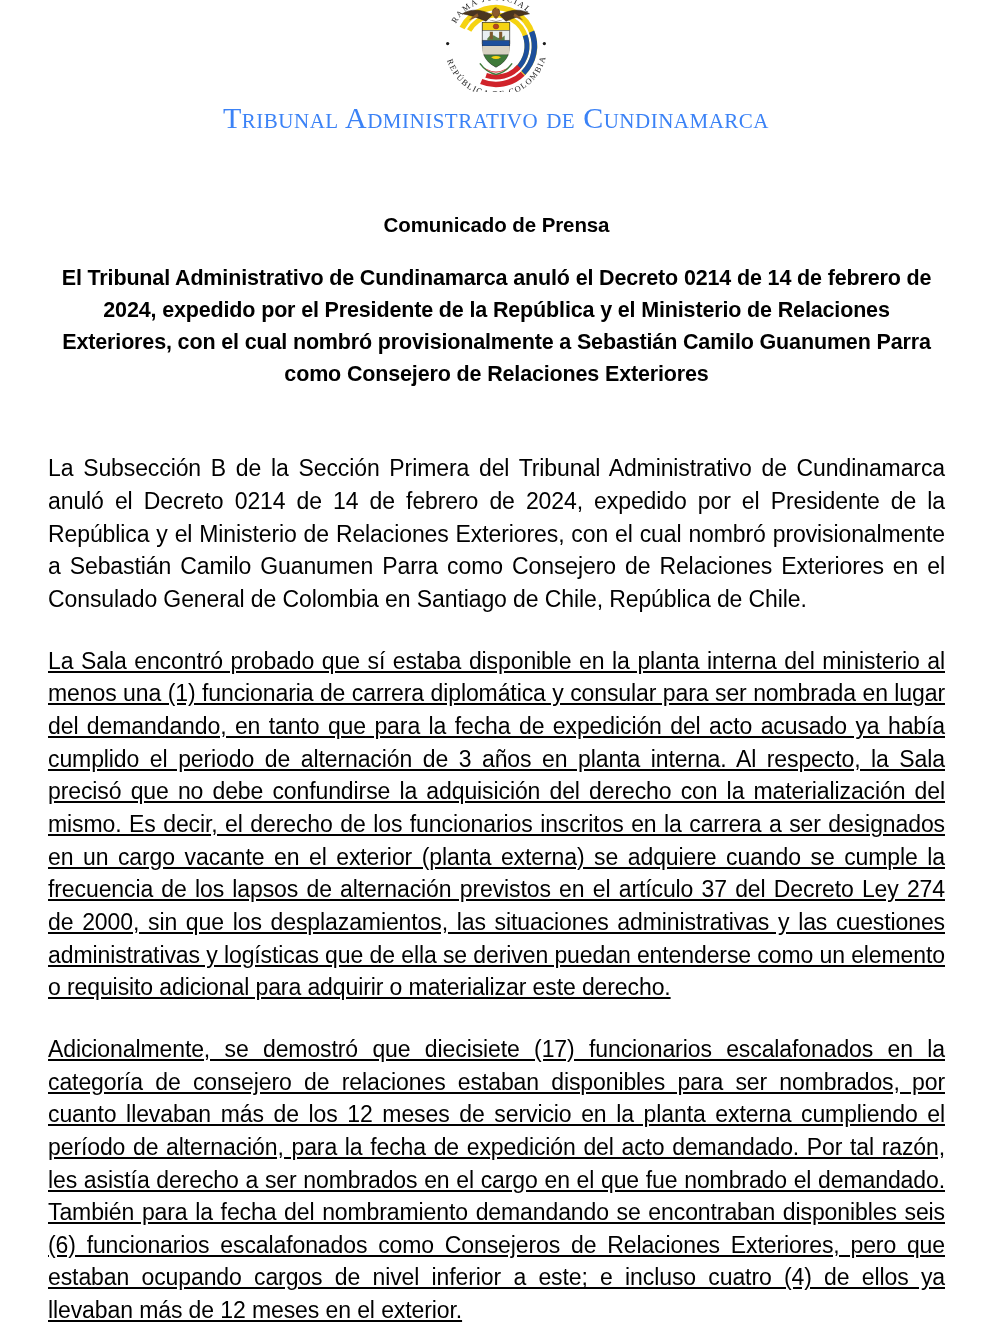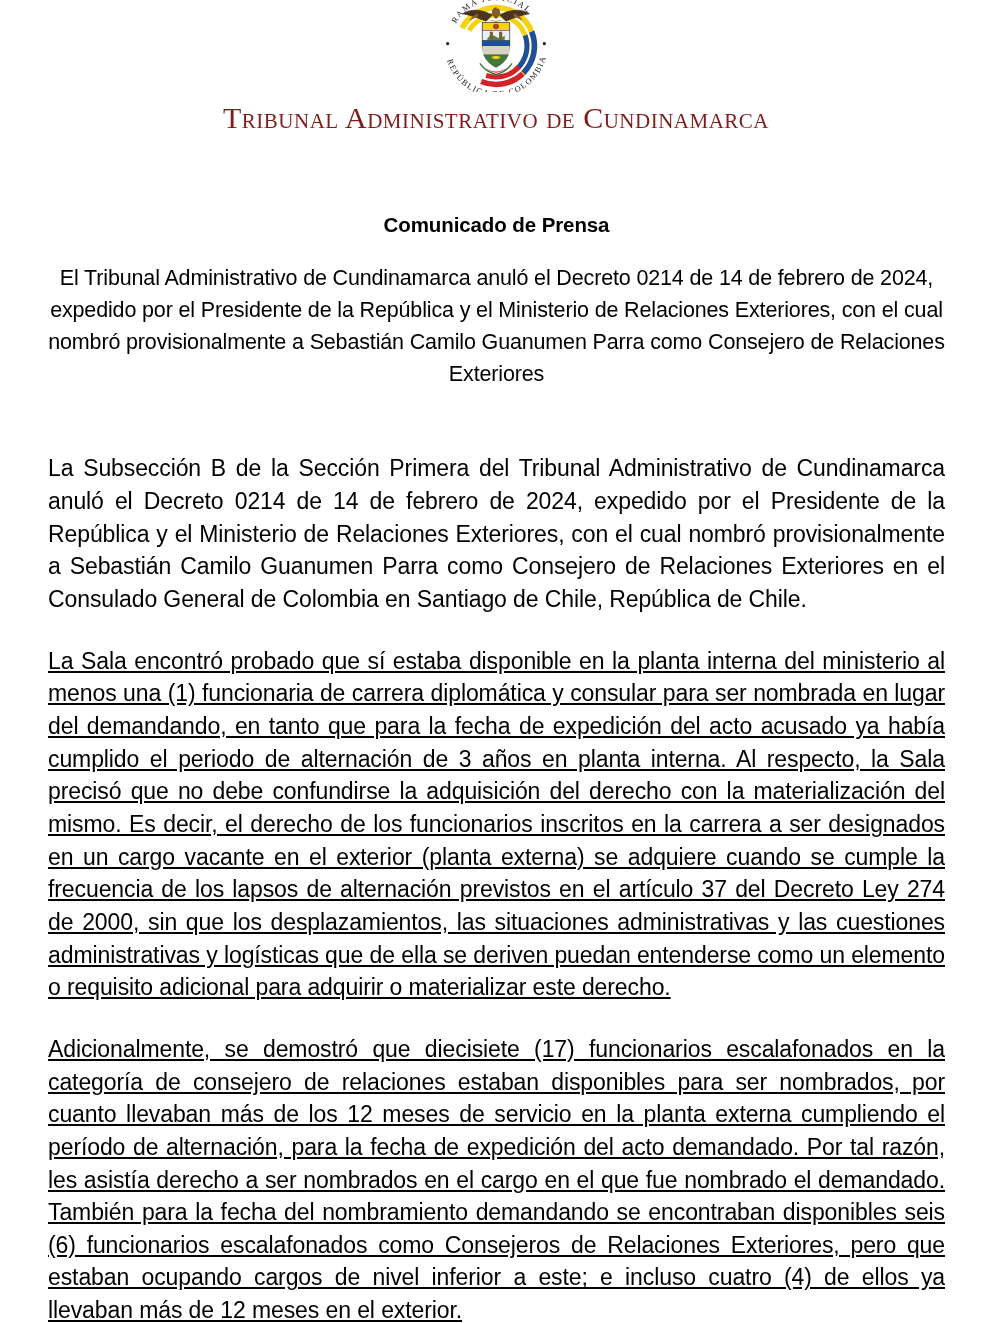--- a/index.html
+++ b/index.html
@@ -42,21 +42,21 @@
     width: 124px;
     height: 124px;
     margin-bottom: -16px;
     display: block;
   }
 
   .org-title {
     font-family: "Liberation Serif", serif;
     font-size: 30px;
     line-height: 1.05;
-    color: #7f1d1d;
+    color: #3b82f6;
     letter-spacing: 0.5px;
     margin-top: 10px;
     font-variant: small-caps;
     white-space: nowrap;
   }
 
   
   .content {
     margin: 9px 47px 0 48px;
   }
@@ -65,21 +65,21 @@
     text-align: center;
     font-weight: bold;
     font-size: 20.5px;
     line-height: 1.3;
     margin-top: 78px;
     letter-spacing: -0.1px;
   }
 
   .doc-title {
     text-align: center;
-    font-weight: normal;
+    font-weight: bold;
     font-size: 21.5px;
     line-height: 1.48;
     margin-top: 25px;
     letter-spacing: -0.15px;
   }
 
   .para {
     text-align: justify;
     text-justify: inter-word;
     font-size: 23px;

